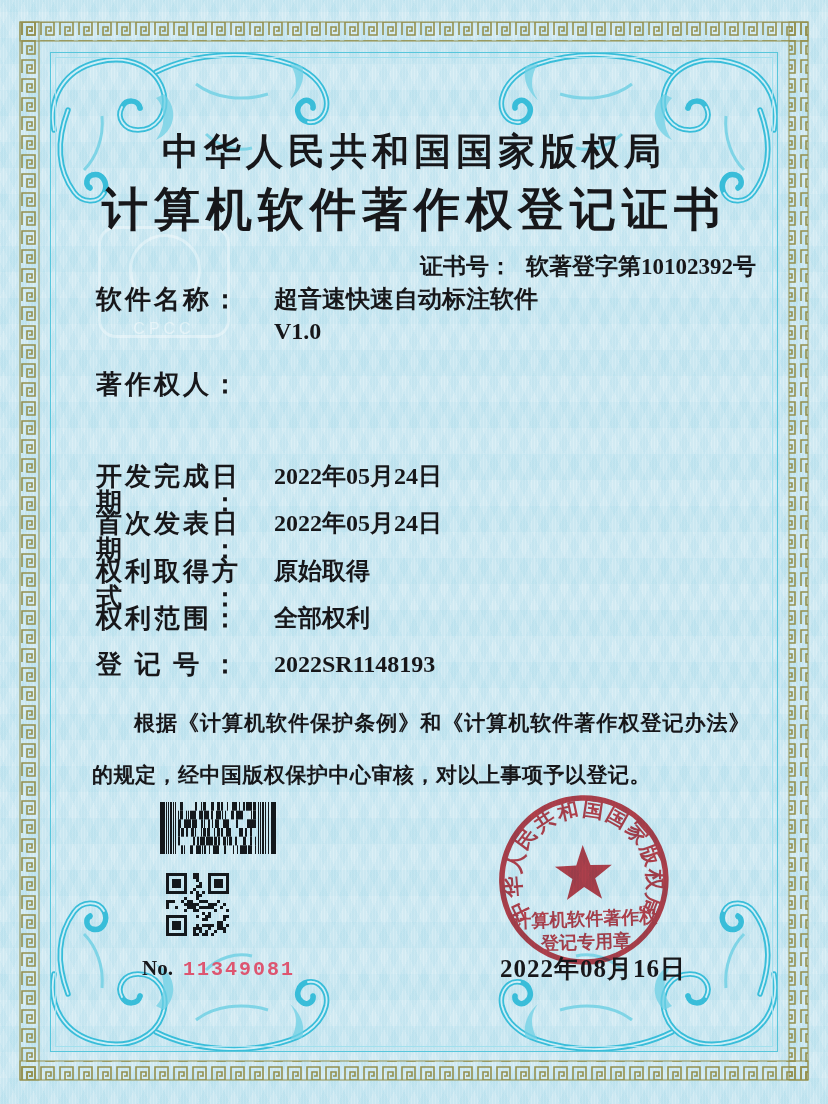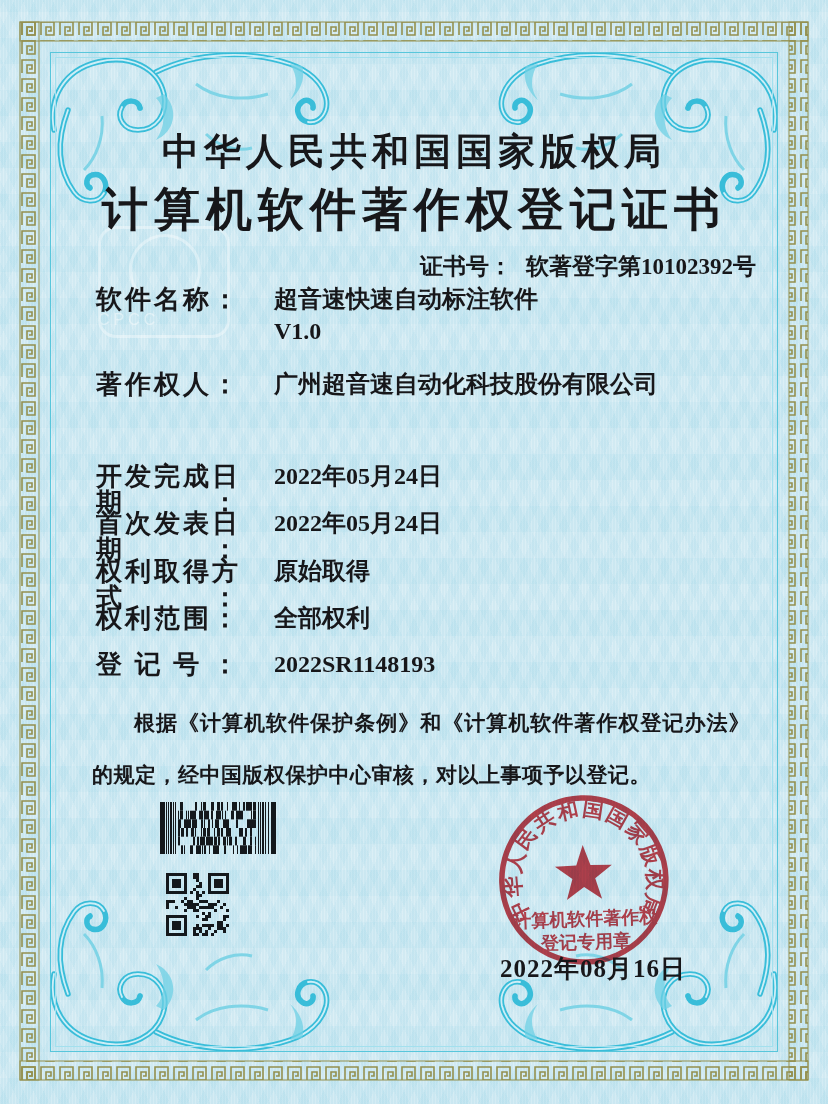--- a/index.html
+++ b/index.html
@@ -31,21 +31,21 @@
   .barcode{position:absolute;left:160px;top:802px;}
   .qr{position:absolute;left:166px;top:873px;}
   .serial{position:absolute;left:142px;top:956px;font-size:21px;font-weight:700;}
   .serial .num{color:#dd5570;font-family:"Liberation Mono","DejaVu Sans Mono",monospace;
                font-size:20px;letter-spacing:2px;margin-left:10px;font-weight:700;}
   .seal{position:absolute;left:484px;top:778px;mix-blend-mode:multiply;opacity:.93;transform:rotate(-2deg);}
   .issue-date{position:absolute;left:500px;top:952px;font-size:25px;font-weight:700;letter-spacing:1px;}
   .emboss{position:absolute;left:98px;top:226px;width:132px;height:112px;opacity:.5;filter:blur(.7px);pointer-events:none;}
   .emboss .er{position:absolute;inset:0;border:3px solid rgba(255,255,255,.75);border-radius:18px;}
   .emboss .ec{position:absolute;left:31px;top:8px;width:66px;height:66px;border:3px solid rgba(255,255,255,.75);border-radius:50%;}
-  .emboss .et{position:absolute;left:0;right:0;bottom:9px;text-align:left;color:rgba(255,255,255,.9);
+  .emboss .et{position:absolute;left:0;right:0;bottom:0;text-align:center;color:rgba(255,255,255,.9);
               font-size:16px;letter-spacing:4px;font-weight:400;font-family:"Liberation Sans",sans-serif;}
 </style>
 </head>
 <body>
 
 <div class="page">
   <div class="tex1"></div>
   <div class="tex2"></div>
   <div class="tex3"></div>
 
@@ -104,21 +104,20 @@
   <div class="certno">
     <span>证书号：</span><span class="cv">软著登字第10102392号</span>
   </div>
 
   <div class="frow" style="top:287px">
     <span class="lbl">软件名称：</span>
     <span class="val"><span>超音速快速自动标注软件</span><span class="l2">V1.0</span></span>
   </div>
   <div class="frow" style="top:372px">
     <span class="lbl">著作权人：</span>
-    <span class="val">广州超音速自动化科技股份有限公司</span>
   </div>
   <div class="frow" style="top:464px">
     <span class="lbl">开发完成日期：</span>
     <span class="val">2022年05月24日</span>
   </div>
   <div class="frow" style="top:511px">
     <span class="lbl">首次发表日期：</span>
     <span class="val">2022年05月24日</span>
   </div>
   <div class="frow" style="top:606px">
@@ -378,20 +377,23 @@
         <rect x="48" y="57" width="3" height="3"></rect>
         <rect x="57" y="57" width="3" height="3"></rect>
         <rect x="27" y="60" width="3" height="3"></rect>
         <rect x="30" y="60" width="3" height="3"></rect>
         <rect x="36" y="60" width="3" height="3"></rect>
         <rect x="39" y="60" width="3" height="3"></rect>
         <rect x="45" y="60" width="3" height="3"></rect>
       </g>
   </svg>
 
+  <div class="serial">
+    <span>No.</span><span class="num">11349081</span>
+  </div>
 
   <svg class="seal" width="200" height="212" viewBox="0 0 200 212">
     <defs>
       <path id="sealArc" d="M47.6 138.7 A64 64 0 1 1 152.4 138.7" fill="none"></path>
     </defs>
     <circle cx="100" cy="102" r="82" fill="none" stroke="#cd3640" stroke-width="5.5"></circle>
     <polygon fill="#cd3640" points="100,67 107.1,87.3 128.5,87.7 111.4,100.7 117.6,121.3 100,109 82.4,121.3 88.6,100.7 71.5,87.7 92.9,87.3"></polygon>
     <text font-size="21" font-weight="bold" fill="#cd3640" letter-spacing="2">
       <textPath href="#sealArc" startOffset="50%" text-anchor="middle">中华人民共和国国家版权局</textPath>
     </text>

